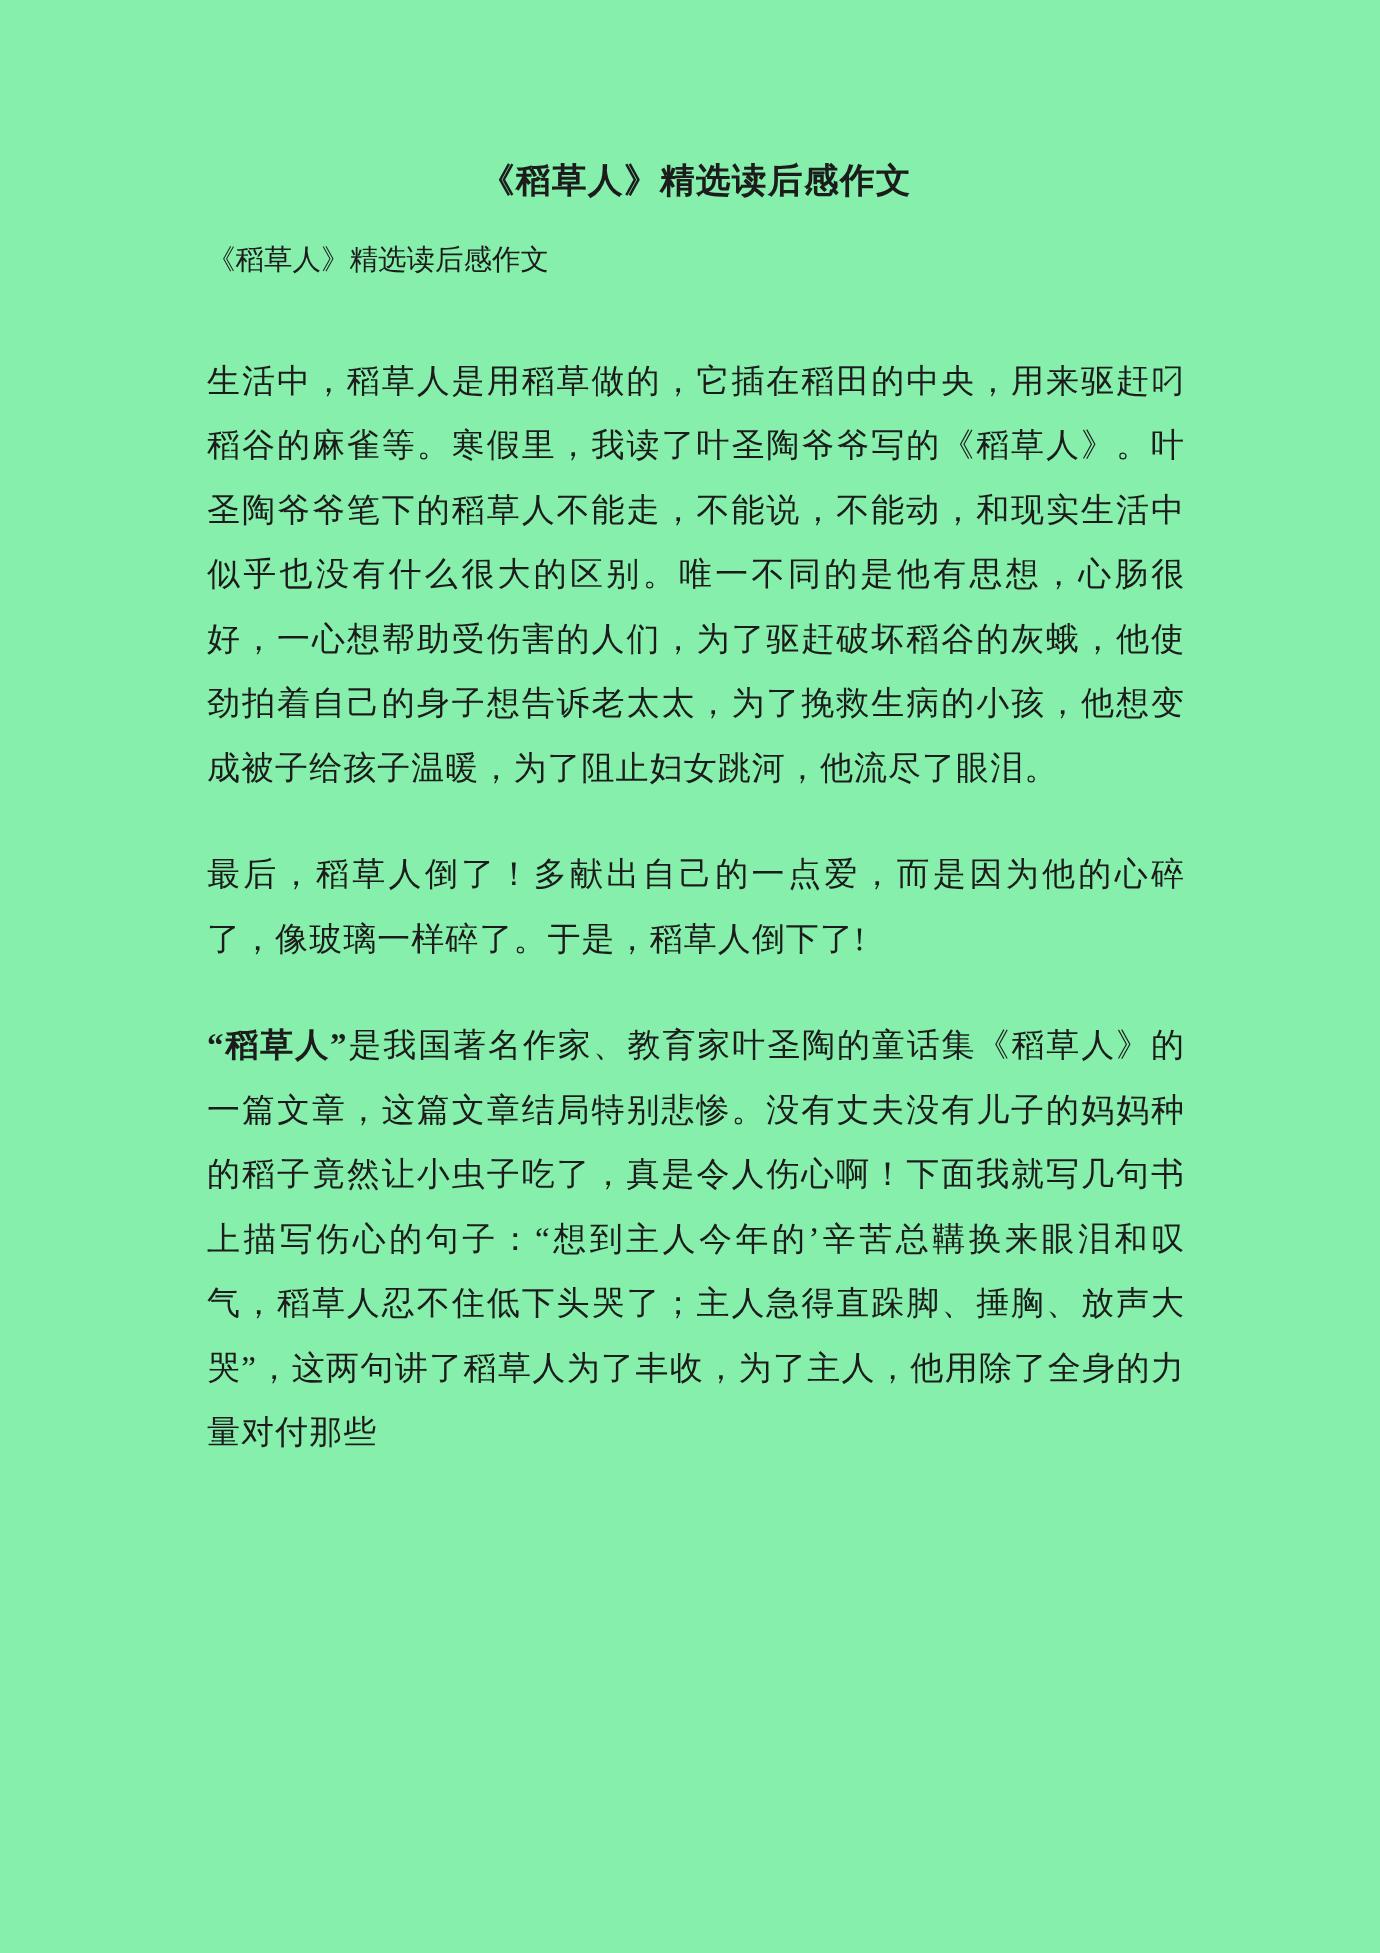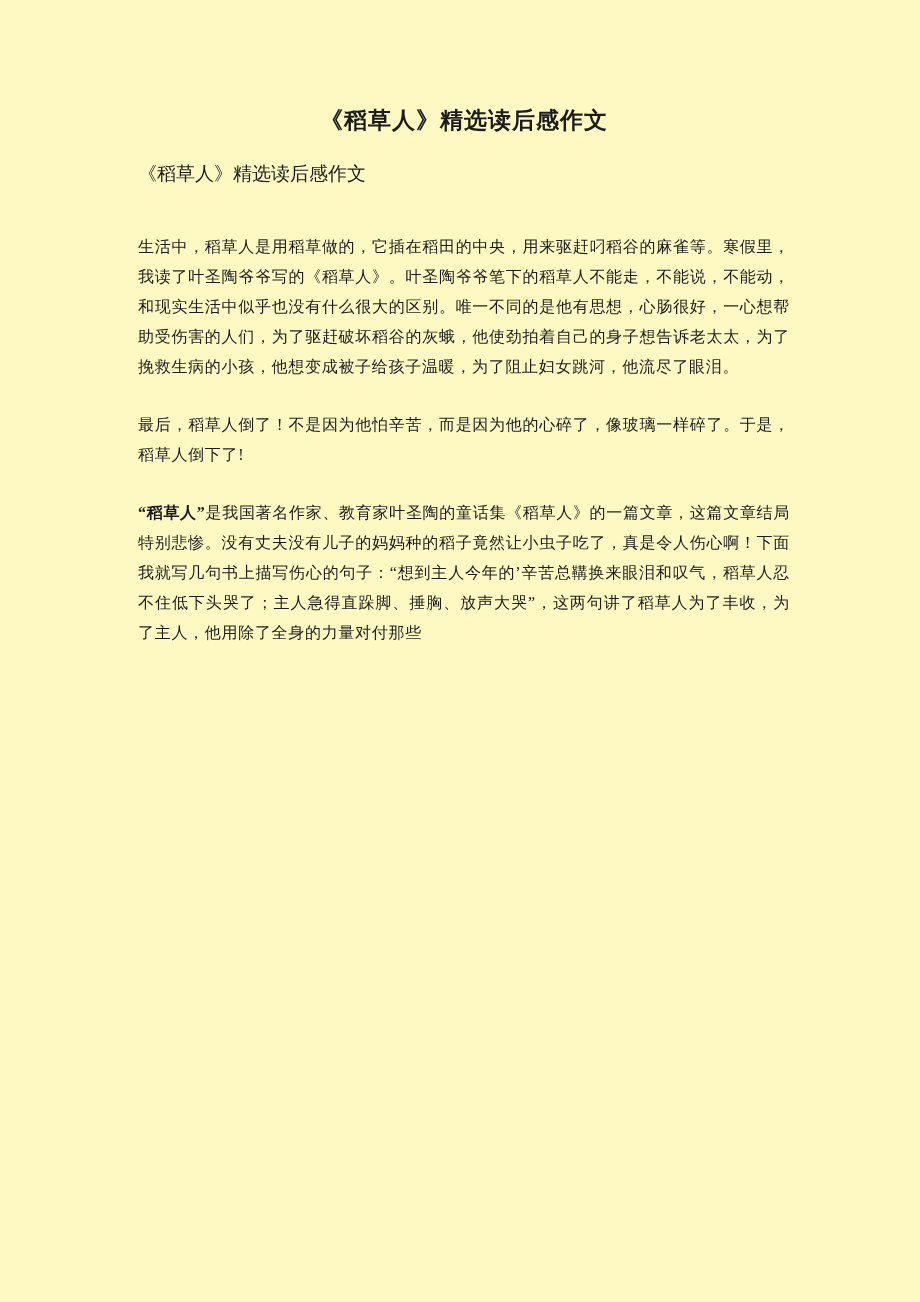--- a/index.html
+++ b/index.html
@@ -12,41 +12,41 @@
     height: 1302px;
     overflow: hidden;
     font-family: "Liberation Serif", "DejaVu Serif", serif;
     color: #1c1c1c;
   }
   .doc {
     box-sizing: border-box;
     width: 920px;
     height: 1302px;
     padding: 104px 130px 0 138px;
-    background: #fef9c3;
+    background: #86efac;
   }
   .doc-title {
     margin: 0;
     font-size: 23px;
     font-weight: bold;
     line-height: 34px;
     text-align: center;
     letter-spacing: 1px;
   }
   .doc-subtitle {
     margin: 22px 0 0 0;
     font-size: 19px;
     font-weight: normal;
     line-height: 28px;
     text-align: left;
   }
   .para {
     margin: 28px 0 0 0;
-    font-size: 16px;
-    line-height: 30px;
+    font-size: 22px;
+    line-height: 43px;
     letter-spacing: 0.7px;
     text-align: justify;
     text-justify: inter-ideograph;
   }
   .para.first {
     margin-top: 44px;
   }
   .para strong {
     font-weight: bold;
     margin-top: 35px;
@@ -55,17 +55,17 @@
 </head>
 <body>
 
 <div class="doc">
   <h1 class="doc-title">《稻草人》精选读后感作文</h1>
 
   <p class="doc-subtitle">《稻草人》精选读后感作文</p>
 
   <p class="para first">生活中，稻草人是用稻草做的，它插在稻田的中央，用来驱赶叼稻谷的麻雀等。寒假里，我读了叶圣陶爷爷写的《稻草人》。叶圣陶爷爷笔下的稻草人不能走，不能说，不能动，和现实生活中似乎也没有什么很大的区别。唯一不同的是他有思想，心肠很好，一心想帮助受伤害的人们，为了驱赶破坏稻谷的灰蛾，他使劲拍着自己的身子想告诉老太太，为了挽救生病的小孩，他想变成被子给孩子温暖，为了阻止妇女跳河，他流尽了眼泪。</p>
 
-  <p class="para">最后，稻草人倒了！不是因为他怕辛苦，而是因为他的心碎了，像玻璃一样碎了。于是，稻草人倒下了!</p>
+  <p class="para">最后，稻草人倒了！多献出自己的一点爱，而是因为他的心碎了，像玻璃一样碎了。于是，稻草人倒下了!</p>
 
 
   <p class="para"><strong>“稻草人”</strong><span>是我国著名作家、教育家叶圣陶的童话集《稻草人》的一篇文章，这篇文章结局特别悲惨。没有丈夫没有儿子的妈妈种的稻子竟然让小虫子吃了，真是令人伤心啊！下面我就写几句书上描写伤心的句子：“想到主人今年的’辛苦总鞲换来眼泪和叹气，稻草人忍不住低下头哭了；主人急得直跺脚、捶胸、放声大哭”，这两句讲了稻草人为了丰收，为了主人，他用除了全身的力量对付那些</span></p>
 </div>
 
 </body></html>

